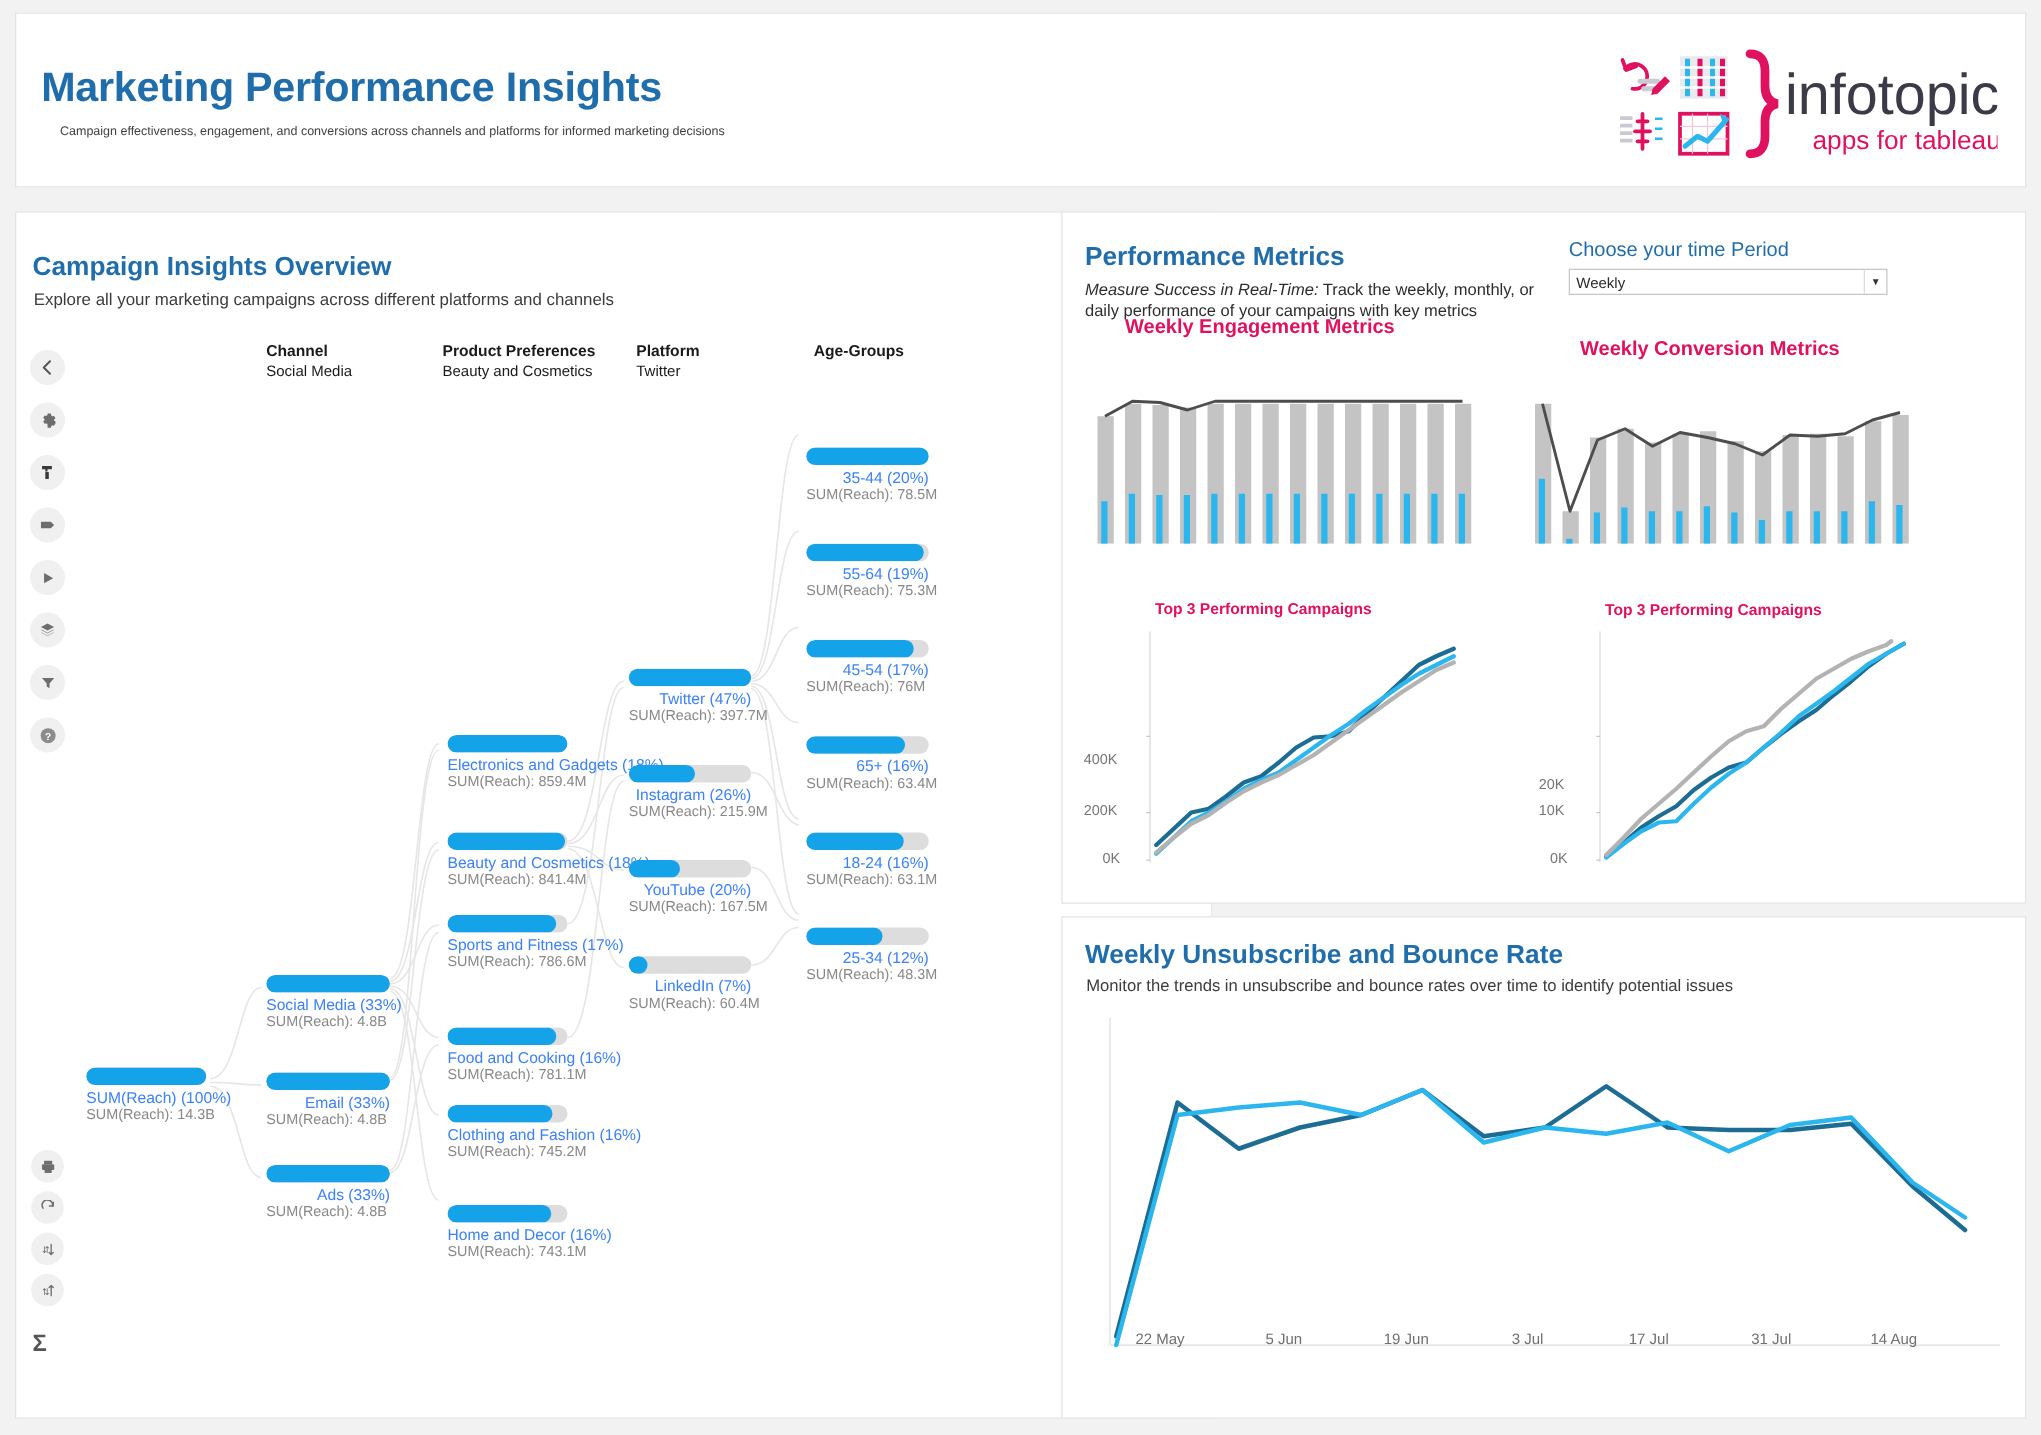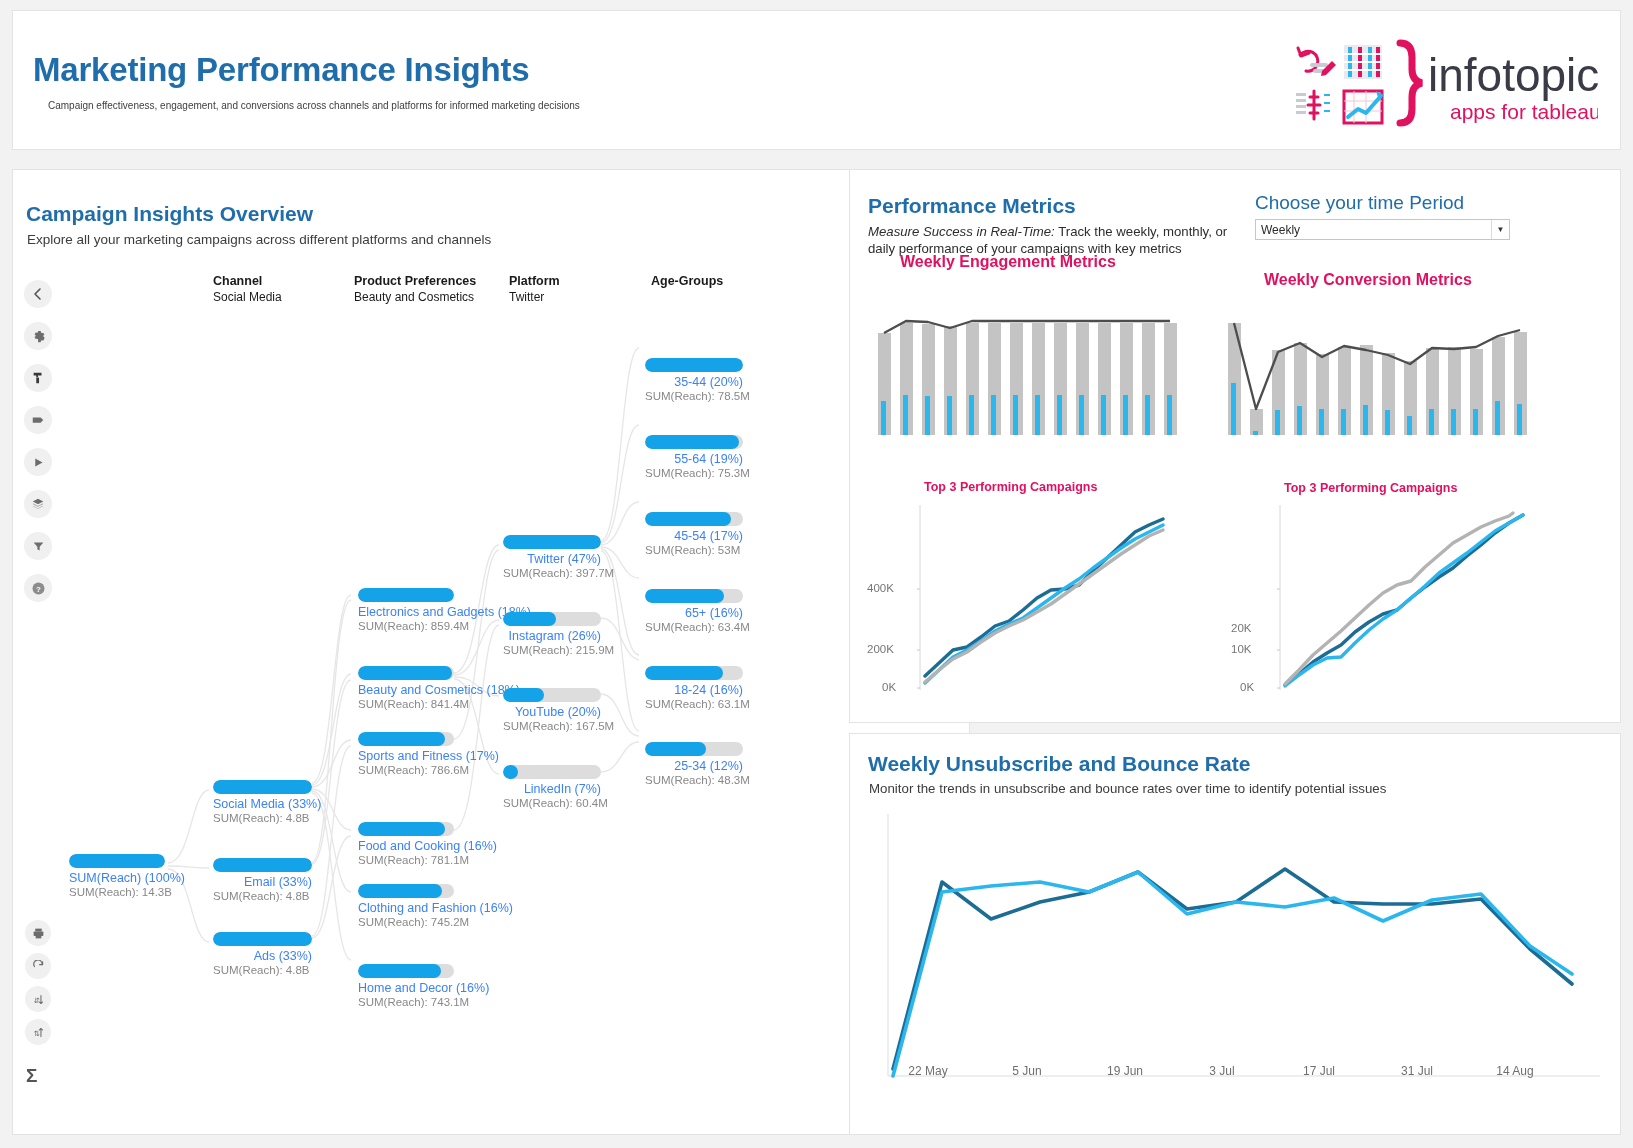--- a/index.html
+++ b/index.html
@@ -113,21 +113,21 @@
     border: 1px solid #e3e3e3;
   }
   #perf-title { left: 18px; top: 24px; }
   .perf-desc {
     position: absolute; left: 18px; top: 53px;
     width: 390px; font-size: 13.2px; color: #2d2d2d; line-height: 1.32;
   }
   .perf-desc i { font-style: italic; }
   .period-wrap { position: absolute; left: 405px; top: 22px; width: 260px; }
   .period-label {
-    font-size: 19px; color: #1f6daa; margin-bottom: 5px;
+    font-size: 16px; color: #1f6daa; margin-bottom: 5px;
   }
   .period-select {
     width: 255px; height: 21px;
     border: 1px solid #c6c6c6; background: #fff;
     font-size: 12px; color: #2b2b2b;
     display: flex; align-items: center;
     padding-left: 5px; position: relative;
   }
   .period-select .caret {
     position: absolute; right: 0; top: 0;
@@ -485,21 +485,21 @@
         </div>
         <div class="lbl">55-64 (19%)</div>
         <div class="val">SUM(Reach): 75.3M</div>
       </div>
       <div class="node" style="left:632px; top:342px; width:98px;">
         <div class="bar">
             <div class="fill" style="width:88%"></div>
 
         </div>
         <div class="lbl">45-54 (17%)</div>
-        <div class="val">SUM(Reach): 53M</div>
+        <div class="val">SUM(Reach): 76M</div>
       </div>
       <div class="node" style="left:632px; top:419px; width:98px;">
         <div class="bar">
             <div class="fill" style="width:81%"></div>
 
         </div>
         <div class="lbl">65+ (16%)</div>
         <div class="val">SUM(Reach): 63.4M</div>
       </div>
       <div class="node" style="left:632px; top:496px; width:98px;">
@@ -603,21 +603,21 @@
         <rect x="211" y="104" width="5" height="26" fill="#2bb6ee"></rect>
         <rect x="233" y="104" width="5" height="26" fill="#2bb6ee"></rect>
         <rect x="255" y="104" width="5" height="26" fill="#2bb6ee"></rect>
         <rect x="277" y="96" width="5" height="34" fill="#2bb6ee"></rect>
         <rect x="299" y="99" width="5" height="31" fill="#2bb6ee"></rect>
       </g>
       <polyline points="16,18 38,104 60,47 82,38 104,52 126,41 148,45 170,50 192,59 214,43 236,44 258,42 280,31 302,25" fill="none" stroke="#4d4d4d" stroke-width="2.3" stroke-linejoin="round"></polyline>
     </svg>
 
     <div class="mini-title" style="left:74px; top:310px;">Top 3 Performing Campaigns</div>
-    <div class="axis-lbl" style="left:17px; top:412px;">400K</div>
+    <div class="axis-lbl" style="left:17px; top:432px;">400K</div>
     <div class="axis-lbl" style="left:17px; top:473px;">200K</div>
     <div class="axis-lbl" style="left:32px; top:511px;">0K</div>
     <svg style="position:absolute; left:55px; top:335px;" width="285" height="190">
       <path d="M15,0 V185" stroke="#d8d8d8" stroke-width="1" fill="none"></path>
       <path d="M12,84 h3 M12,145 h3 M12,183 h3" stroke="#c8c8c8" stroke-width="1"></path>
       <polyline points="20,171 34,158 48,145 62,142 76,132 90,121 104,116 118,105 132,93 146,85 160,84 174,80 188,66 202,53 216,40 230,27 244,20 258,14" fill="none" stroke="#1c6c94" stroke-width="3.4" stroke-linecap="round" stroke-linejoin="round"></polyline>
       <polyline points="20,178 34,165 48,152 62,145 76,136 90,126 104,119 118,113 132,103 146,93 160,83 174,74 188,63 202,53 216,43 230,34 244,27 258,20" fill="none" stroke="#2bb6ee" stroke-width="3.4" stroke-linecap="round" stroke-linejoin="round"></polyline>
       <polyline points="20,177 34,165 48,154 62,147 76,137 90,128 104,121 118,115 132,107 146,99 160,89 174,79 174,79 188,69 202,59 216,49 230,40 244,31 258,25" fill="none" stroke="#b3b3b3" stroke-width="3.4" stroke-linecap="round" stroke-linejoin="round"></polyline>
     </svg>
 

